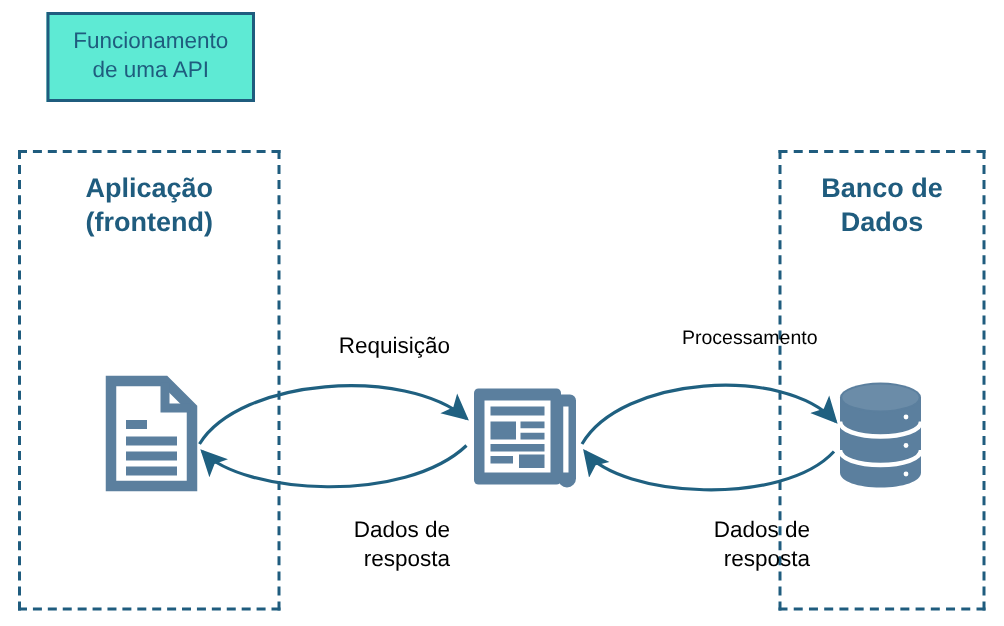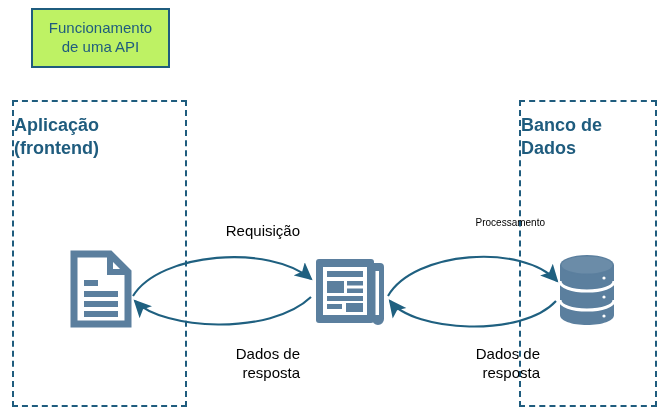--- a/index.html
+++ b/index.html
@@ -19,21 +19,21 @@
   }
 
   
   #title-box {
     position: absolute;
     left: 31px;
     top: 8px;
     width: 139px;
     height: 60px;
     border: 2px solid #1F5C7E;
-    background: #bef264;
+    background: #5eead4;
     box-sizing: border-box;
     display: flex;
     align-items: center;
     justify-content: center;
     text-align: center;
   }
   #title-box .title-text {
     color: #1F5C7E;
     font-size: 15px;
     line-height: 1.25;
@@ -46,20 +46,21 @@
     position: absolute;
     border: 2px dashed #1F5C7E;
     box-sizing: border-box;
     background: transparent;
   }
   .lane-label {
     position: absolute;
     left: 0;
     right: 0;
     top: 12px;
+    text-align: center;
     color: #1F5C7E;
     font-size: 18px;
     font-weight: bold;
     line-height: 1.3;
   }
   #lane-frontend { left: 12px;  top: 100px; width: 175px; height: 307px; }
   #lane-api      { left: 282px; top: 100px; width: 137px; height: 307px; }
   #lane-db       { left: 519px; top: 100px; width: 138px; height: 307px; }
 
   
@@ -76,21 +77,21 @@
   .arrow-label {
     position: absolute;
     text-align: right;
     color: #000000;
     line-height: 1.25;
     font-size: 15px;
     white-space: pre-line;
   }
   #label-requisicao      { left: 180px; top: 222px; width: 120px; }
   #label-resposta-left   { left: 180px; top: 345px; width: 120px; }
-  #label-processamento   { left: 415px; top: 217px; width: 130px; font-size: 10px; }
+  #label-processamento   { left: 415px; top: 217px; width: 130px; font-size: 13px; }
   #label-resposta-right  { left: 420px; top: 345px; width: 120px; }
 
   
   .icon-wrap { position: absolute; }
   #icon-document { left: 70px;  top: 250px; width: 62px;  height: 78px; }
   #icon-api      { left: 312px; top: 249px; width: 74px;  height: 80px; }
   #icon-database { left: 556px; top: 252px; width: 62px;  height: 76px; }
 </style>
 </head>
 <body>

